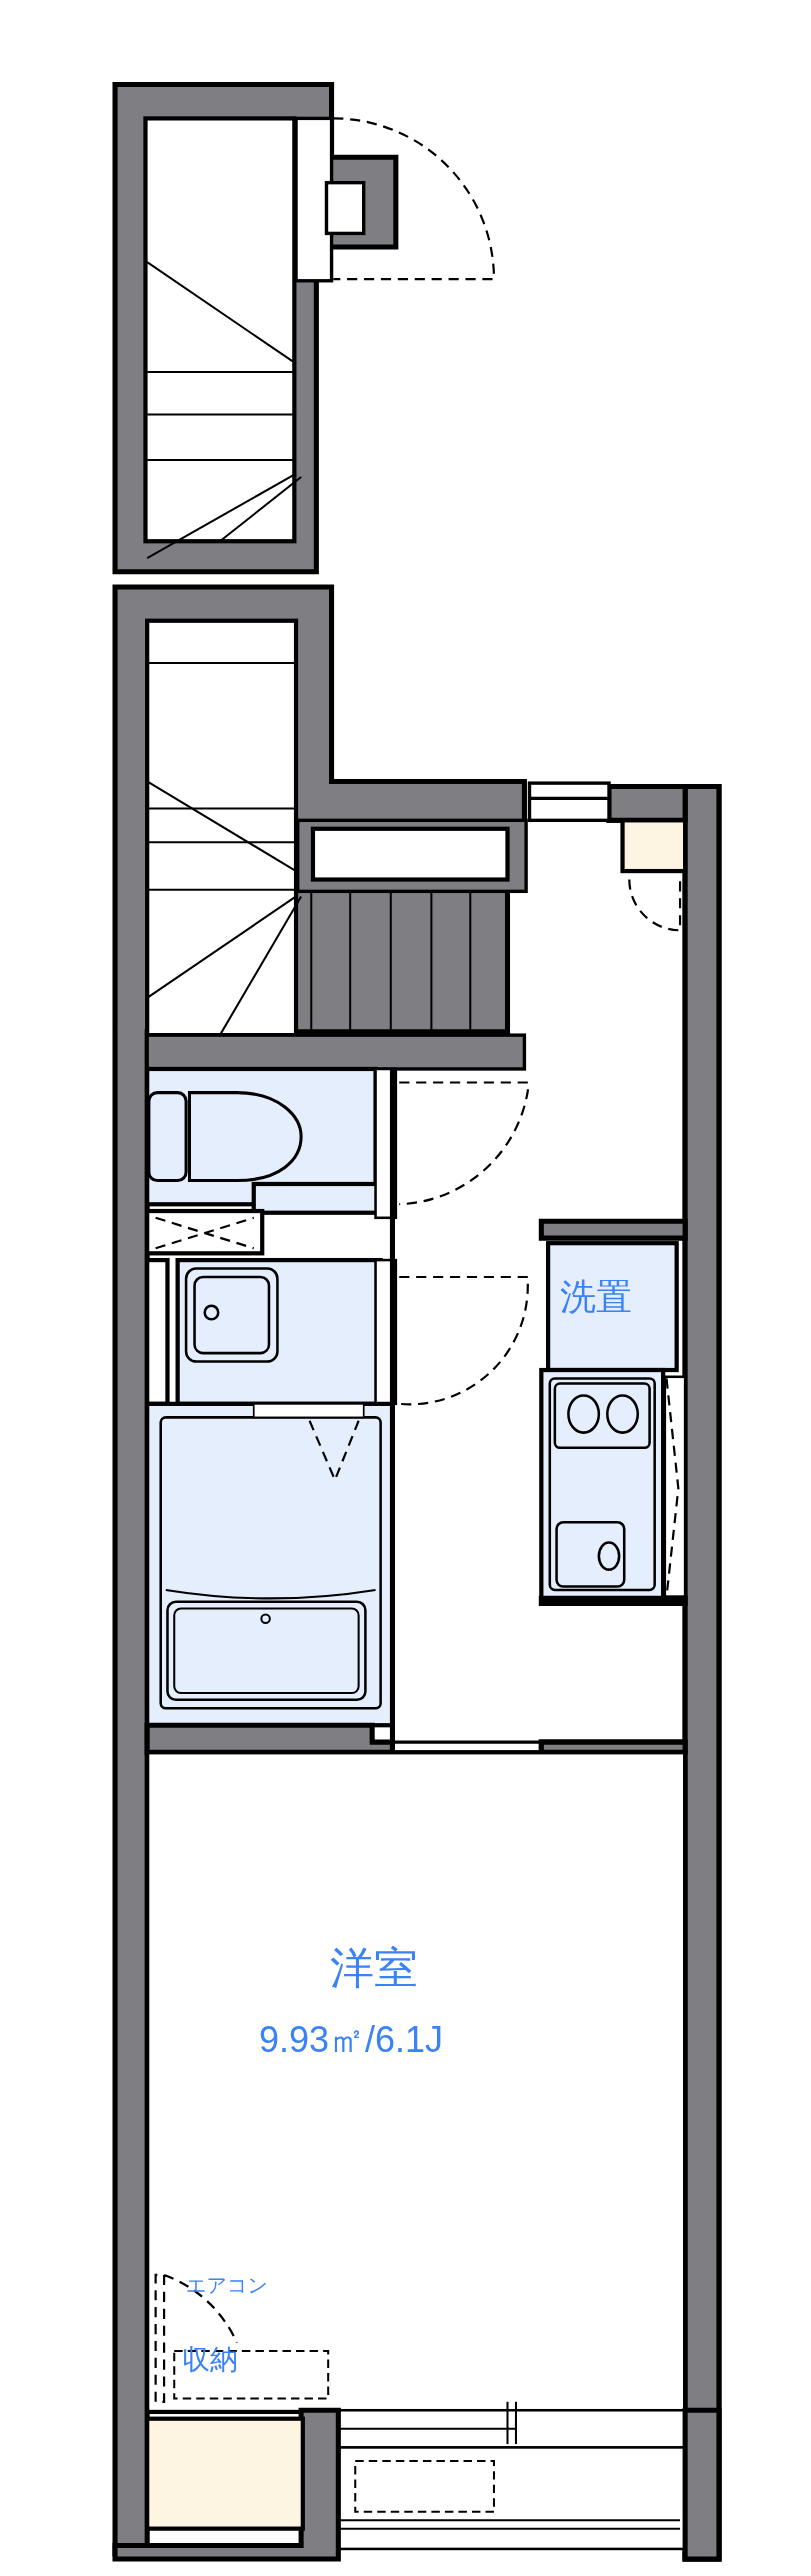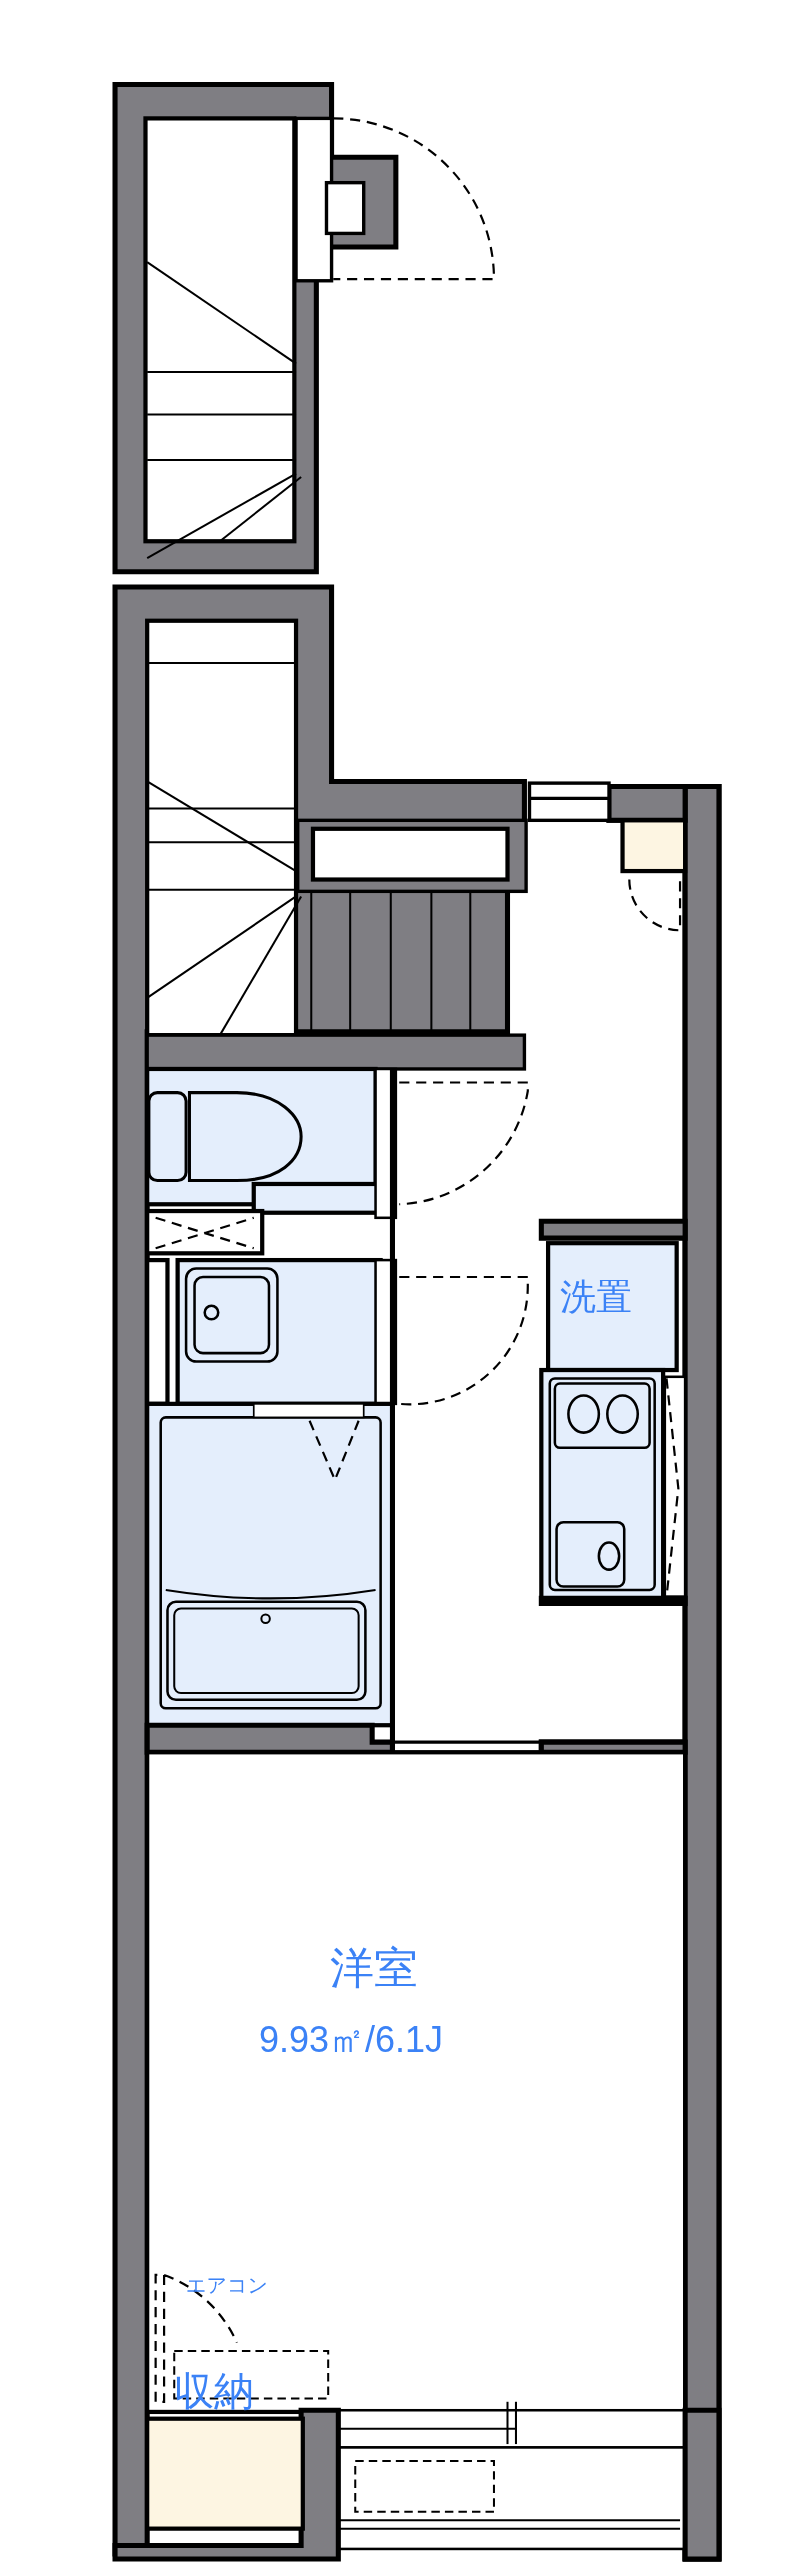--- a/index.html
+++ b/index.html
@@ -129,14 +129,14 @@
     <path class="wall" d="M178,1425 H200 V1513 H68 V1505 H178 Z"></path>
     <rect x="87" y="1430" width="92" height="65" class="cream"></rect>
     <path class="wall" d="M405,1425 H425 V1513 H405 Z"></path>
   </g>
 </svg>
 
 <div class="lbl" style="left:560px;top:1273px;font-size:36px;">洗置</div>
 <div class="lbl" style="left:330px;top:1939px;font-size:44px;">洋室</div>
 <div class="lbl" style="left:259px;top:2016px;font-size:36px;font-family:'Liberation Sans',sans-serif;">9.93㎡/6.1J</div>
 <div class="lbl" style="left:186px;top:2260px;font-size:20px;margin-top:12px;">エアコン</div>
-<div class="lbl" style="left:174px;top:2341px;font-size:40px;margin-top:23px;">収納</div>
+<div class="lbl" style="left:182px;top:2341px;font-size:28px;">収納</div>
 
 
 </body></html>

